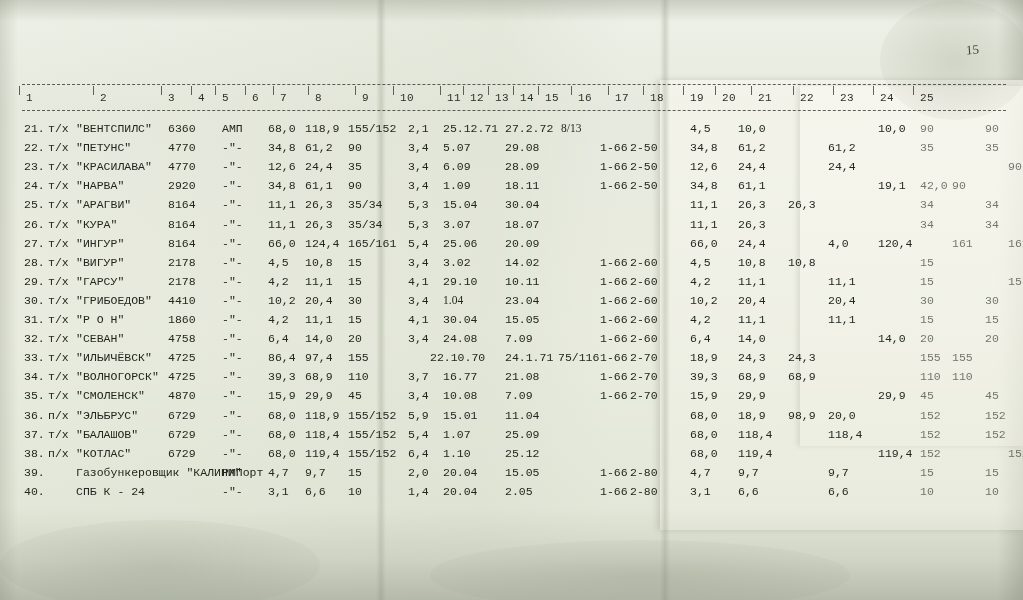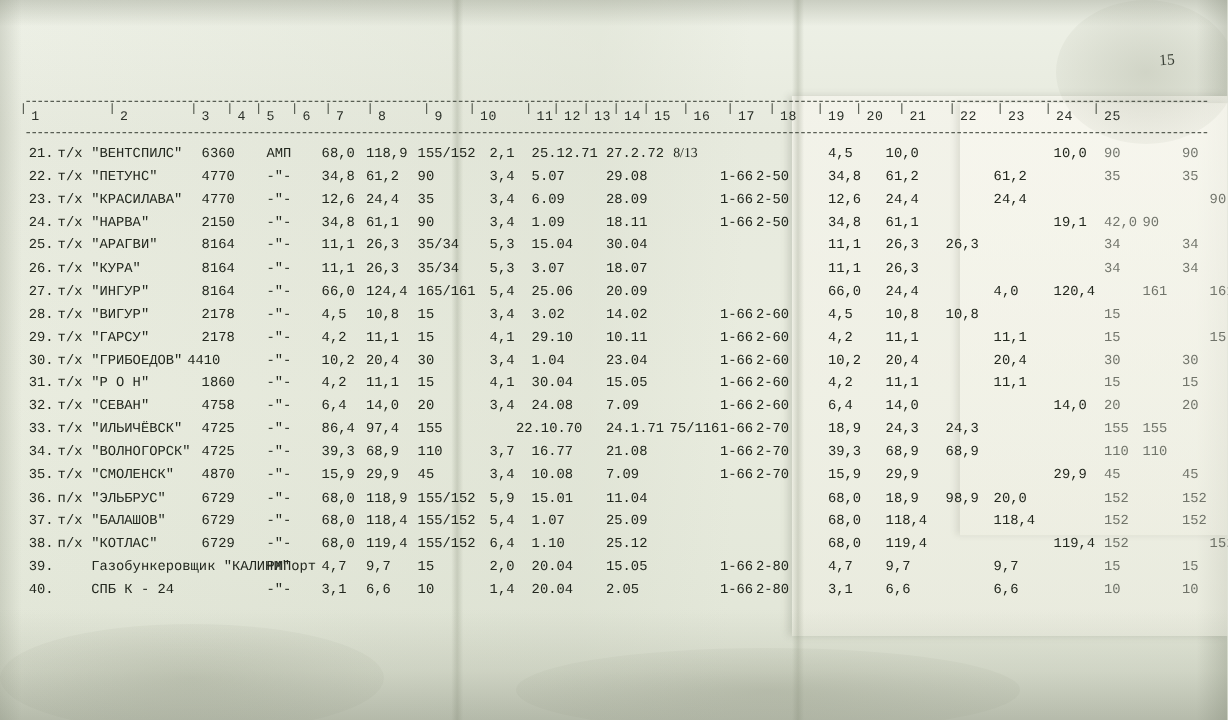--- a/index.html
+++ b/index.html
@@ -214,21 +214,21 @@
           <span class="cell" style="left: 630px;">2-50</span>
           <span class="cell" style="left: 690px;">12,6</span>
           <span class="cell" style="left: 738px;">24,4</span>
           <span class="cell" style="left: 828px;">24,4</span>
           <span class="cell faint" style="left: 1008px;">90</span>
         </div>
         <div class="row" style="top: 179.3px;">
           <span class="cell" style="left: 24px;">24.</span>
           <span class="cell" style="left: 48px;">т/х</span>
           <span class="cell" style="left: 76px;">"НАРВА"</span>
-          <span class="cell" style="left: 168px;">2150</span>
+          <span class="cell" style="left: 168px;">2920</span>
           <span class="cell" style="left: 222px;">-"-</span>
           <span class="cell" style="left: 268px;">34,8</span>
           <span class="cell" style="left: 305px;">61,1</span>
           <span class="cell" style="left: 348px;">90</span>
           <span class="cell" style="left: 408px;">3,4</span>
           <span class="cell" style="left: 443px;">1.09</span>
           <span class="cell" style="left: 505px;">18.11</span>
           <span class="cell" style="left: 600px;">1-66</span>
           <span class="cell" style="left: 630px;">2-50</span>
           <span class="cell" style="left: 690px;">34,8</span>
@@ -327,27 +327,27 @@
           <span class="cell" style="left: 690px;">4,2</span>
           <span class="cell" style="left: 738px;">11,1</span>
           <span class="cell" style="left: 828px;">11,1</span>
           <span class="cell faint" style="left: 920px;">15</span>
           <span class="cell faint" style="left: 1008px;">15</span>
         </div>
         <div class="row" style="top: 293.9px;">
           <span class="cell" style="left: 24px;">30.</span>
           <span class="cell" style="left: 48px;">т/х</span>
           <span class="cell" style="left: 76px;">"ГРИБОЕДОВ"</span>
-          <span class="cell" style="left: 156px;">4410</span>
+          <span class="cell" style="left: 168px;">4410</span>
           <span class="cell" style="left: 222px;">-"-</span>
           <span class="cell" style="left: 268px;">10,2</span>
           <span class="cell" style="left: 305px;">20,4</span>
           <span class="cell" style="left: 348px;">30</span>
           <span class="cell" style="left: 408px;">3,4</span>
-          <span class="cell" style="left: 443px;">1.04</span>
+          <span class="cell" style="left: 443px; font-family: Liberation Serif, serif;">1.04</span>
           <span class="cell" style="left: 505px;">23.04</span>
           <span class="cell" style="left: 600px;">1-66</span>
           <span class="cell" style="left: 630px;">2-60</span>
           <span class="cell" style="left: 690px;">10,2</span>
           <span class="cell" style="left: 738px;">20,4</span>
           <span class="cell" style="left: 828px;">20,4</span>
           <span class="cell faint" style="left: 920px;">30</span>
           <span class="cell faint" style="left: 985px;">30</span>
         </div>
         <div class="row" style="top: 313px;">

